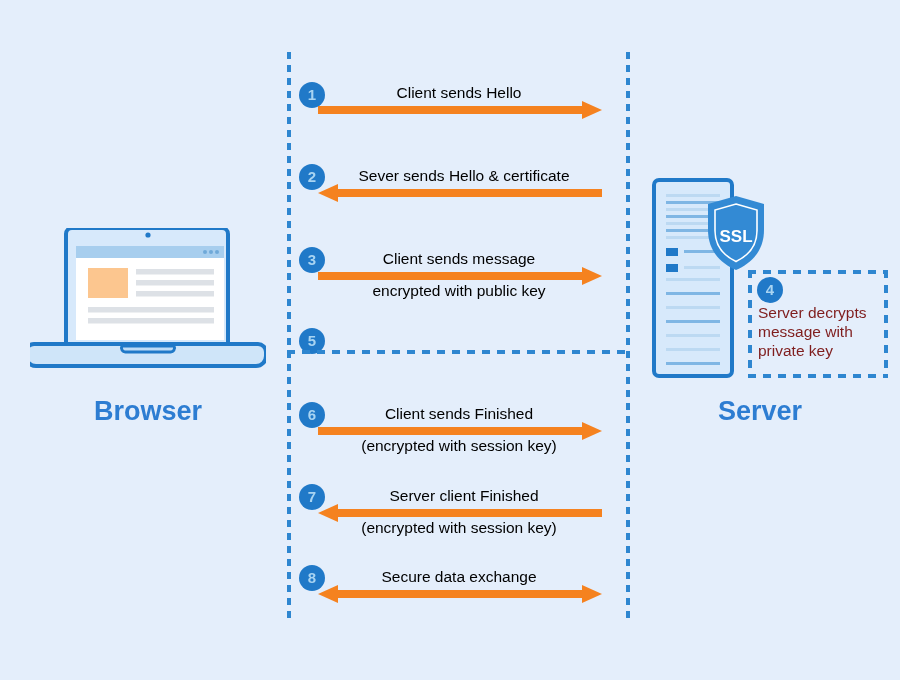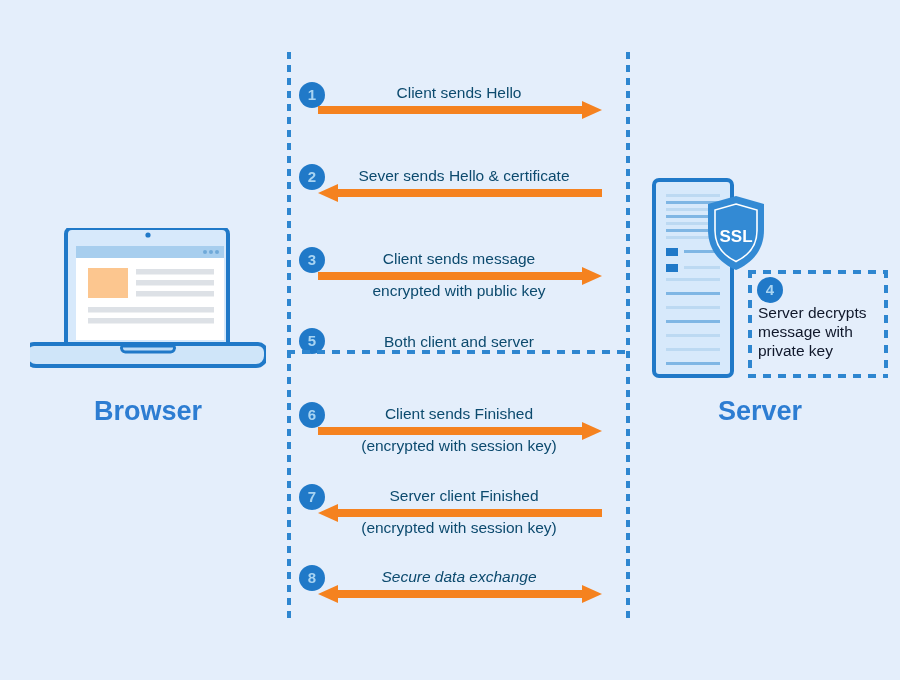--- a/index.html
+++ b/index.html
@@ -57,21 +57,21 @@
     font-size: 15px;
     font-weight: bold;
     line-height: 26px;
     text-align: center;
     font-family: "Liberation Sans", sans-serif;
   }
 
   
   .msg-label {
     position: absolute;
-    color: #0c4a6e;
+    color: #000000;
     font-size: 15.5px;
     font-family: "Liberation Sans", sans-serif;
     white-space: nowrap;
     text-align: center;
   }
 
   
   .arrow-svg { position: absolute; overflow: visible; }
 
   
@@ -99,21 +99,21 @@
     background:
       linear-gradient(90deg, #2e86d0 0 8px, rgba(0,0,0,0) 8px 15px) top left / 15px 4px repeat-x,
       linear-gradient(90deg, #2e86d0 0 8px, rgba(0,0,0,0) 8px 15px) bottom left / 15px 4px repeat-x,
       linear-gradient(180deg, #2e86d0 0 8px, rgba(0,0,0,0) 8px 15px) top left / 4px 15px repeat-y,
       linear-gradient(180deg, #2e86d0 0 8px, rgba(0,0,0,0) 8px 15px) top right / 4px 15px repeat-y;
   }
   #step4-text {
     position: absolute;
     left: 758px; top: 303px;
     width: 128px;
-    color: #0f172a;
+    color: #7f1d1d;
     font-size: 15.5px;
     line-height: 19px;
     font-family: "Liberation Sans", sans-serif;
   }
 </style>
 </head>
 <body>
 
 <div id="stage">
 
@@ -211,40 +211,39 @@
 
   <div id="step4-box"></div>
   <div class="step-badge" style="left:757px; top:277px;">4</div>
   <div id="step4-text">
     <div>Server decrypts</div>
     <div>message with</div>
     <div>private key</div>
   </div>
 
   <div class="step-badge" style="left:299px; top:328px;">5</div>
-  <div class="msg-label" style="left:318px; top:333px; width:282px;">Both client and server</div>
   <div id="session-divider"></div>
 
   <div class="step-badge" style="left:299px; top:402px;">6</div>
   <div class="msg-label" style="left:318px; top:405px; width:282px;text-align:center;">Client sends Finished</div>
   <svg class="arrow-svg" style="left:318px; top:421px;" width="284" height="20">
     <rect x="0" y="6" width="266" height="8" fill="#f5821f"></rect>
     <path d="M264 1 l20 9 l-20 9 z" fill="#f5821f"></path>
   </svg>
   <div class="msg-label" style="left:318px; top:437px; width:282px;">(encrypted with session key)</div>
 
   <div class="step-badge" style="left:299px; top:484px;">7</div>
   <div class="msg-label" style="left:328px; top:487px; width:272px;">Server client Finished</div>
   <svg class="arrow-svg" style="left:318px; top:503px;" width="284" height="20">
     <rect x="18" y="6" width="266" height="8" fill="#f5821f"></rect>
     <path d="M20 1 l-20 9 l20 9 z" fill="#f5821f"></path>
   </svg>
   <div class="msg-label" style="left:318px; top:519px; width:282px;">(encrypted with session key)</div>
 
   <div class="step-badge" style="left:299px; top:565px;">8</div>
-  <div class="msg-label" style="left:318px; top:568px; width:282px;font-style:italic;">Secure data exchange</div>
+  <div class="msg-label" style="left:318px; top:568px; width:282px;">Secure data exchange</div>
   <svg class="arrow-svg" style="left:318px; top:584px;" width="284" height="20">
     <rect x="18" y="6" width="248" height="8" fill="#f5821f"></rect>
     <path d="M20 1 l-20 9 l20 9 z" fill="#f5821f"></path>
     <path d="M264 1 l20 9 l-20 9 z" fill="#f5821f"></path>
   </svg>
 
 </div>
 
 </body></html>

